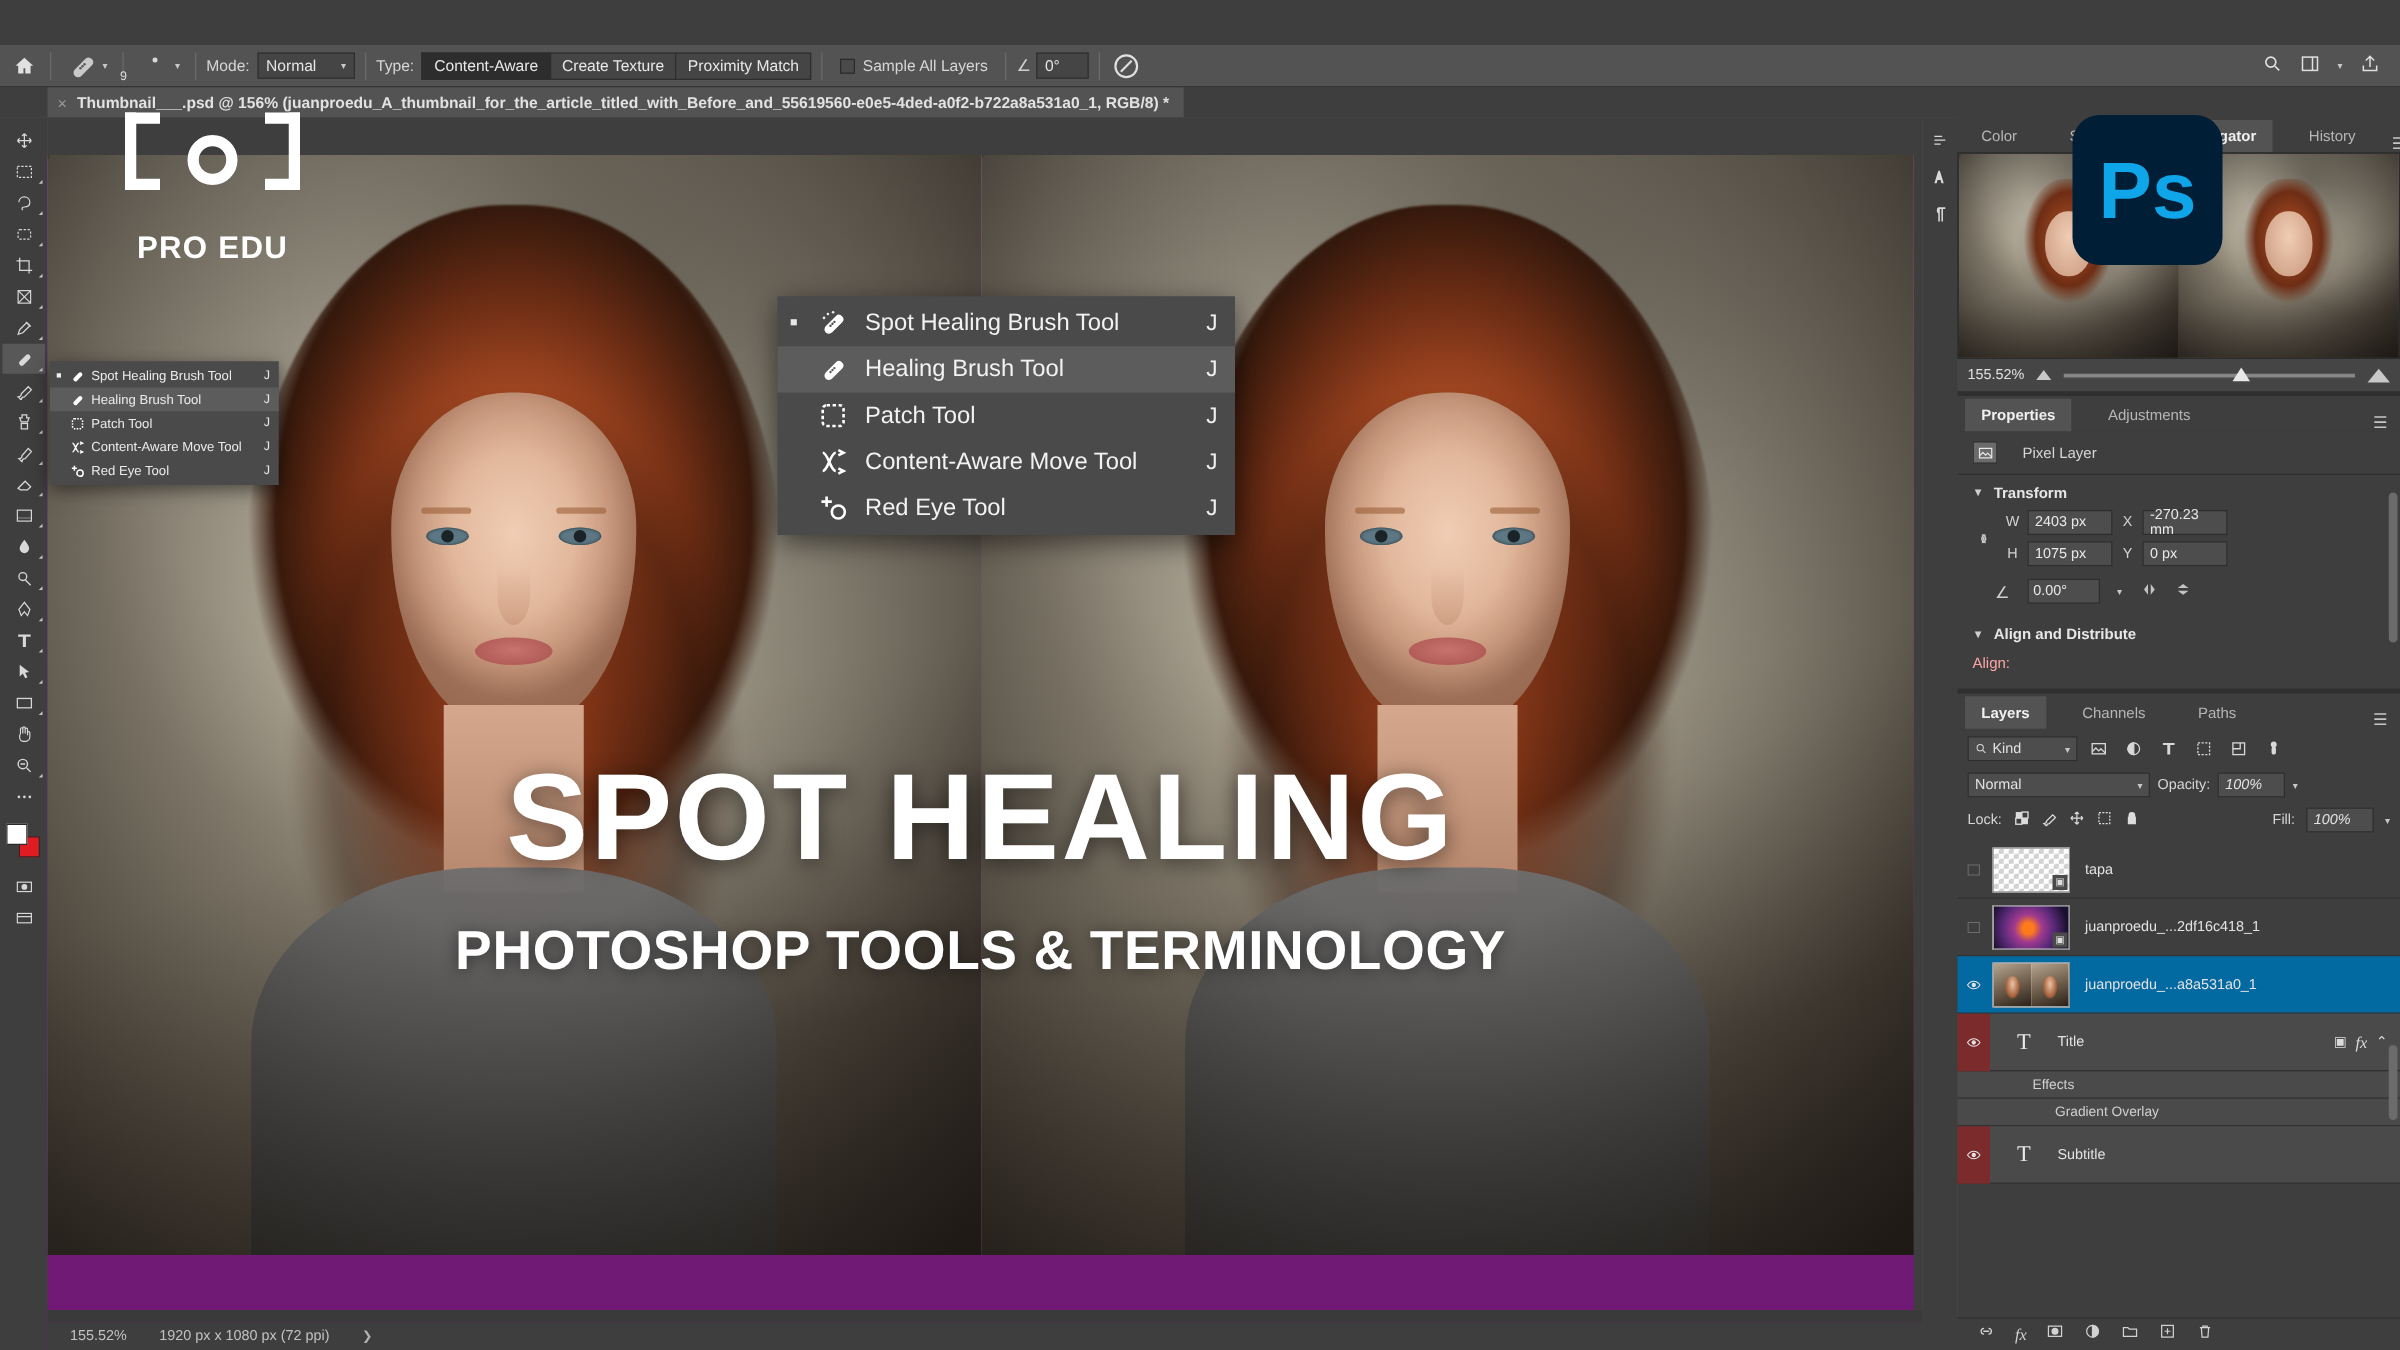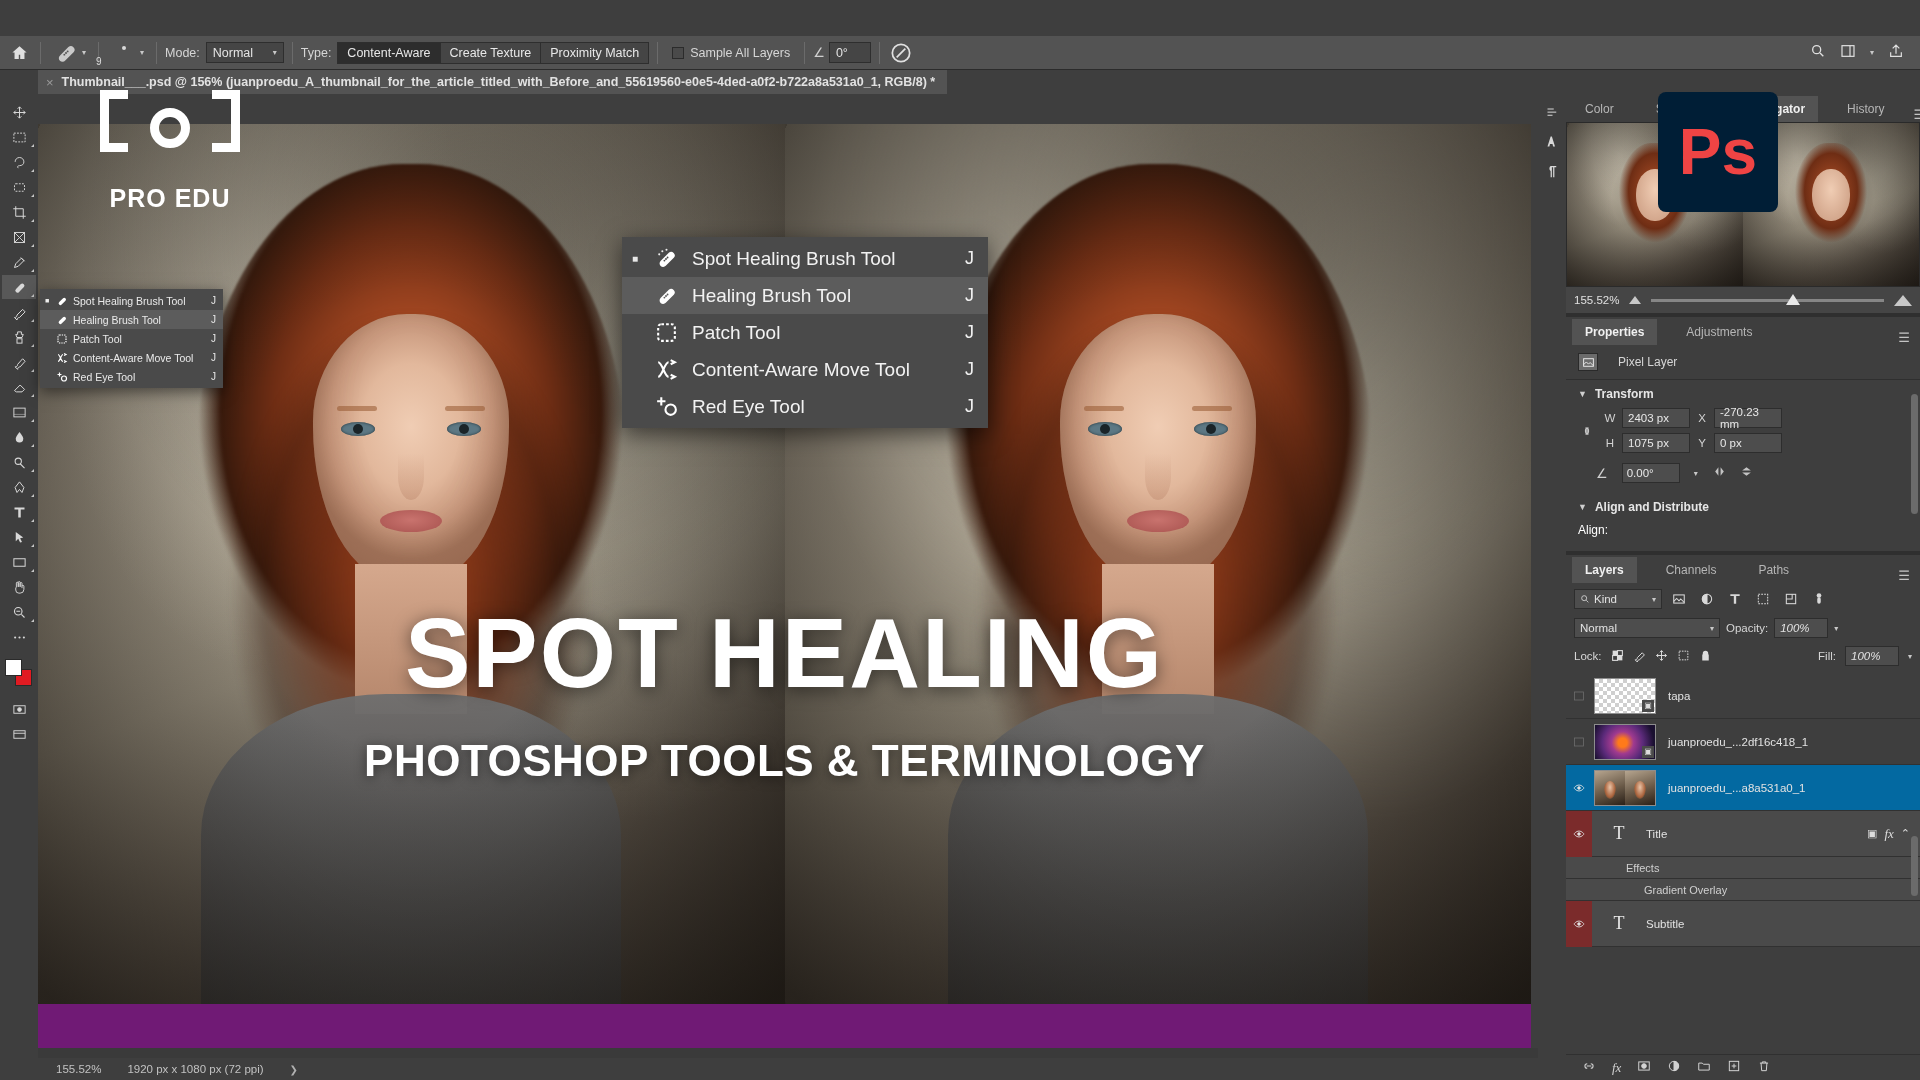--- a/index.html
+++ b/index.html
@@ -193,23 +193,23 @@
   .pe-br.right { right: 0; top: 0; border-left: none; }
   .pe-circle {
     position: absolute; left: 50%; top: 18px; transform: translateX(-50%);
     width: 40px; height: 40px; border: 9px solid #fff; border-radius: 50%;
   }
   .pe-text { margin-top: 4px; font-size: 25px; font-weight: bold; letter-spacing: 1px; text-align: center; }
 
   
   .pslogo {
     position: absolute; left: 1658px; top: 92px; width: 120px; height: 120px;
-    background: #001e36; border-radius: 8px; z-index: 50;
+    background: #001e36; border-radius: 22px; z-index: 50;
     display: flex; align-items: center; justify-content: center;
-    color: #ef4444; font-size: 64px; font-weight: bold; font-family: "Liberation Sans", sans-serif;
+    color: #0ea5e9; font-size: 64px; font-weight: bold; font-family: "Liberation Sans", sans-serif;
   }
 
   
   .flyout-big {
     position: absolute; left: 622px; top: 237px; width: 366px;
     background: #4a4a4a; box-shadow: 0 6px 22px rgba(0,0,0,.55);
     z-index: 60; padding: 3px 0;
   }
   .fb-row {
     height: 37px; display: flex; align-items: center; color: #f2f2f2;
@@ -300,21 +300,21 @@
   .xf-line { display: flex; align-items: center; gap: 6px; }
   .xf-lbl { width: 12px; color: #d2d2d2; font-size: 11.5px; text-align: center; }
   .xf-input {
     width: 68px; height: 20px; background: #4d4d4d; border: 1px solid #2d2d2d;
     color: #e8e8e8; font-size: 11.5px; display: flex; align-items: center; padding: 0 5px;
   }
   .xf-row3 { display: flex; align-items: center; gap: 14px; padding: 2px 12px 10px 30px; }
   .angle-input { width: 58px; height: 20px; background: #4d4d4d; border: 1px solid #2d2d2d;
     color: #e8e8e8; font-size: 11.5px; display:flex;align-items:center;padding:0 4px; }
   .flip-btns { display: flex; gap: 12px; color: #d2d2d2; }
-  .align-body { padding: 2px 12px 14px 12px; color: #ffffff; font-size: 12px; }
+  .align-body { padding: 2px 12px 14px 12px; color: #fca5a5; font-size: 12px; }
 
   .dock-divider { height: 4px; background: #2f2f2f; }
 
   
   .layers-filter {
     display: flex; align-items: center; gap: 6px; padding: 6px 8px; background: #3e3e3e;
   }
   .kind-select {
     width: 88px; height: 20px; background: #4d4d4d; border: 1px solid #2d2d2d;
     display: flex; align-items: center; justify-content: space-between;

